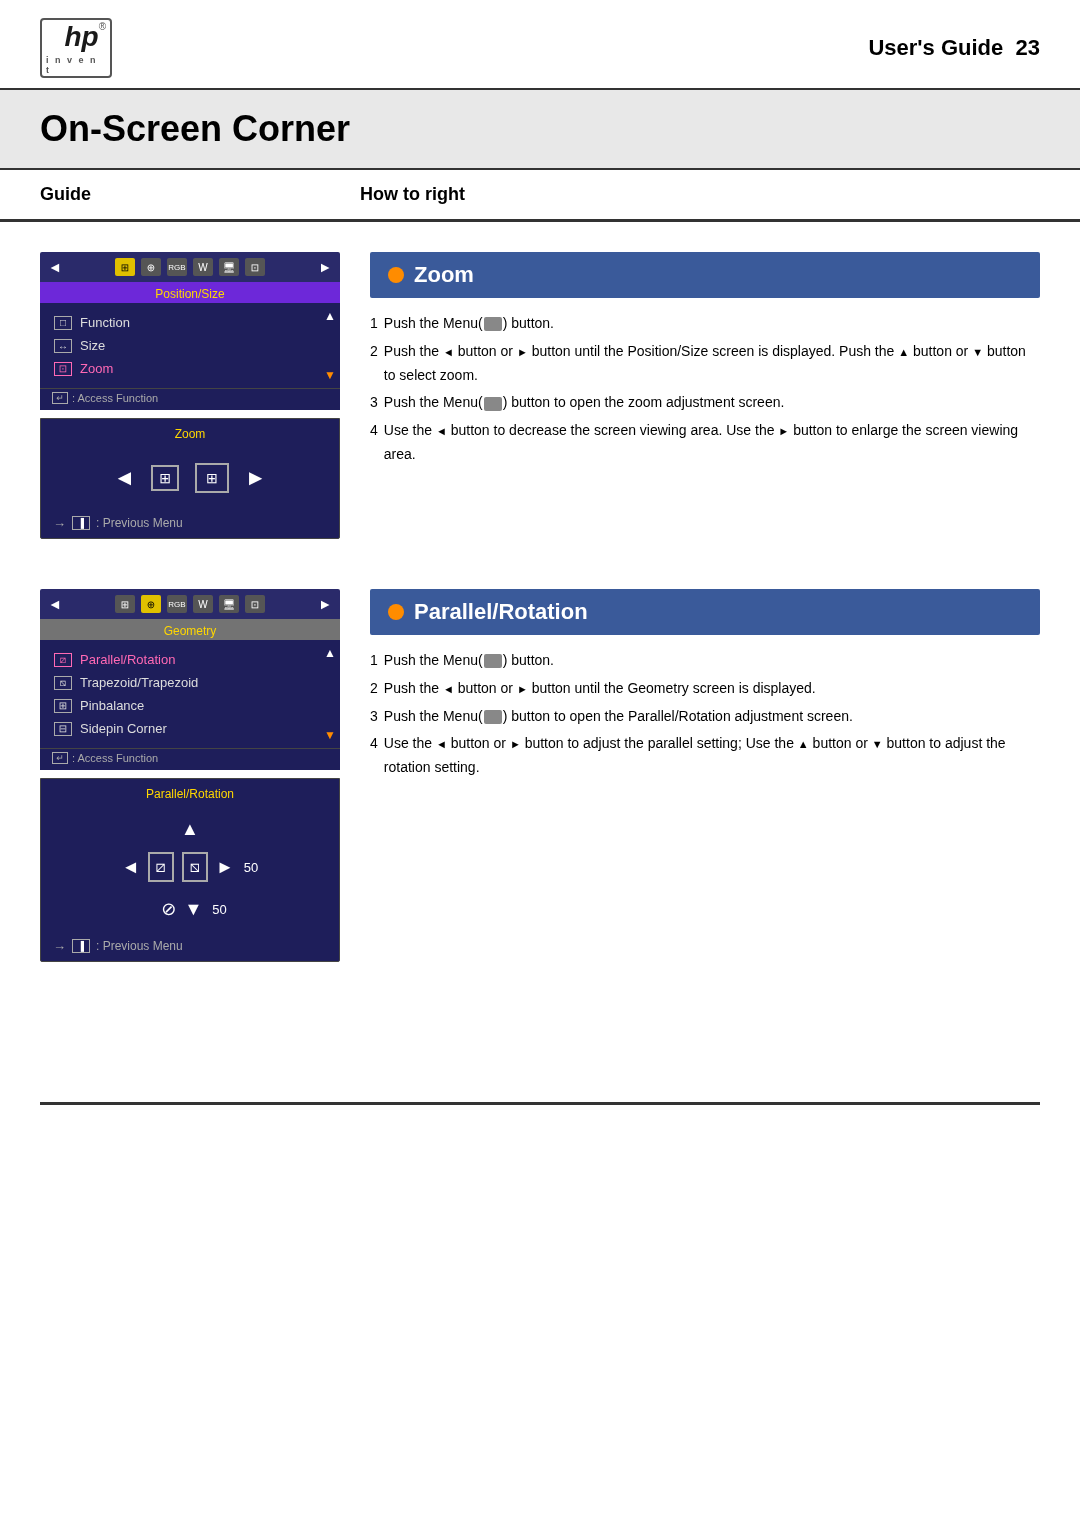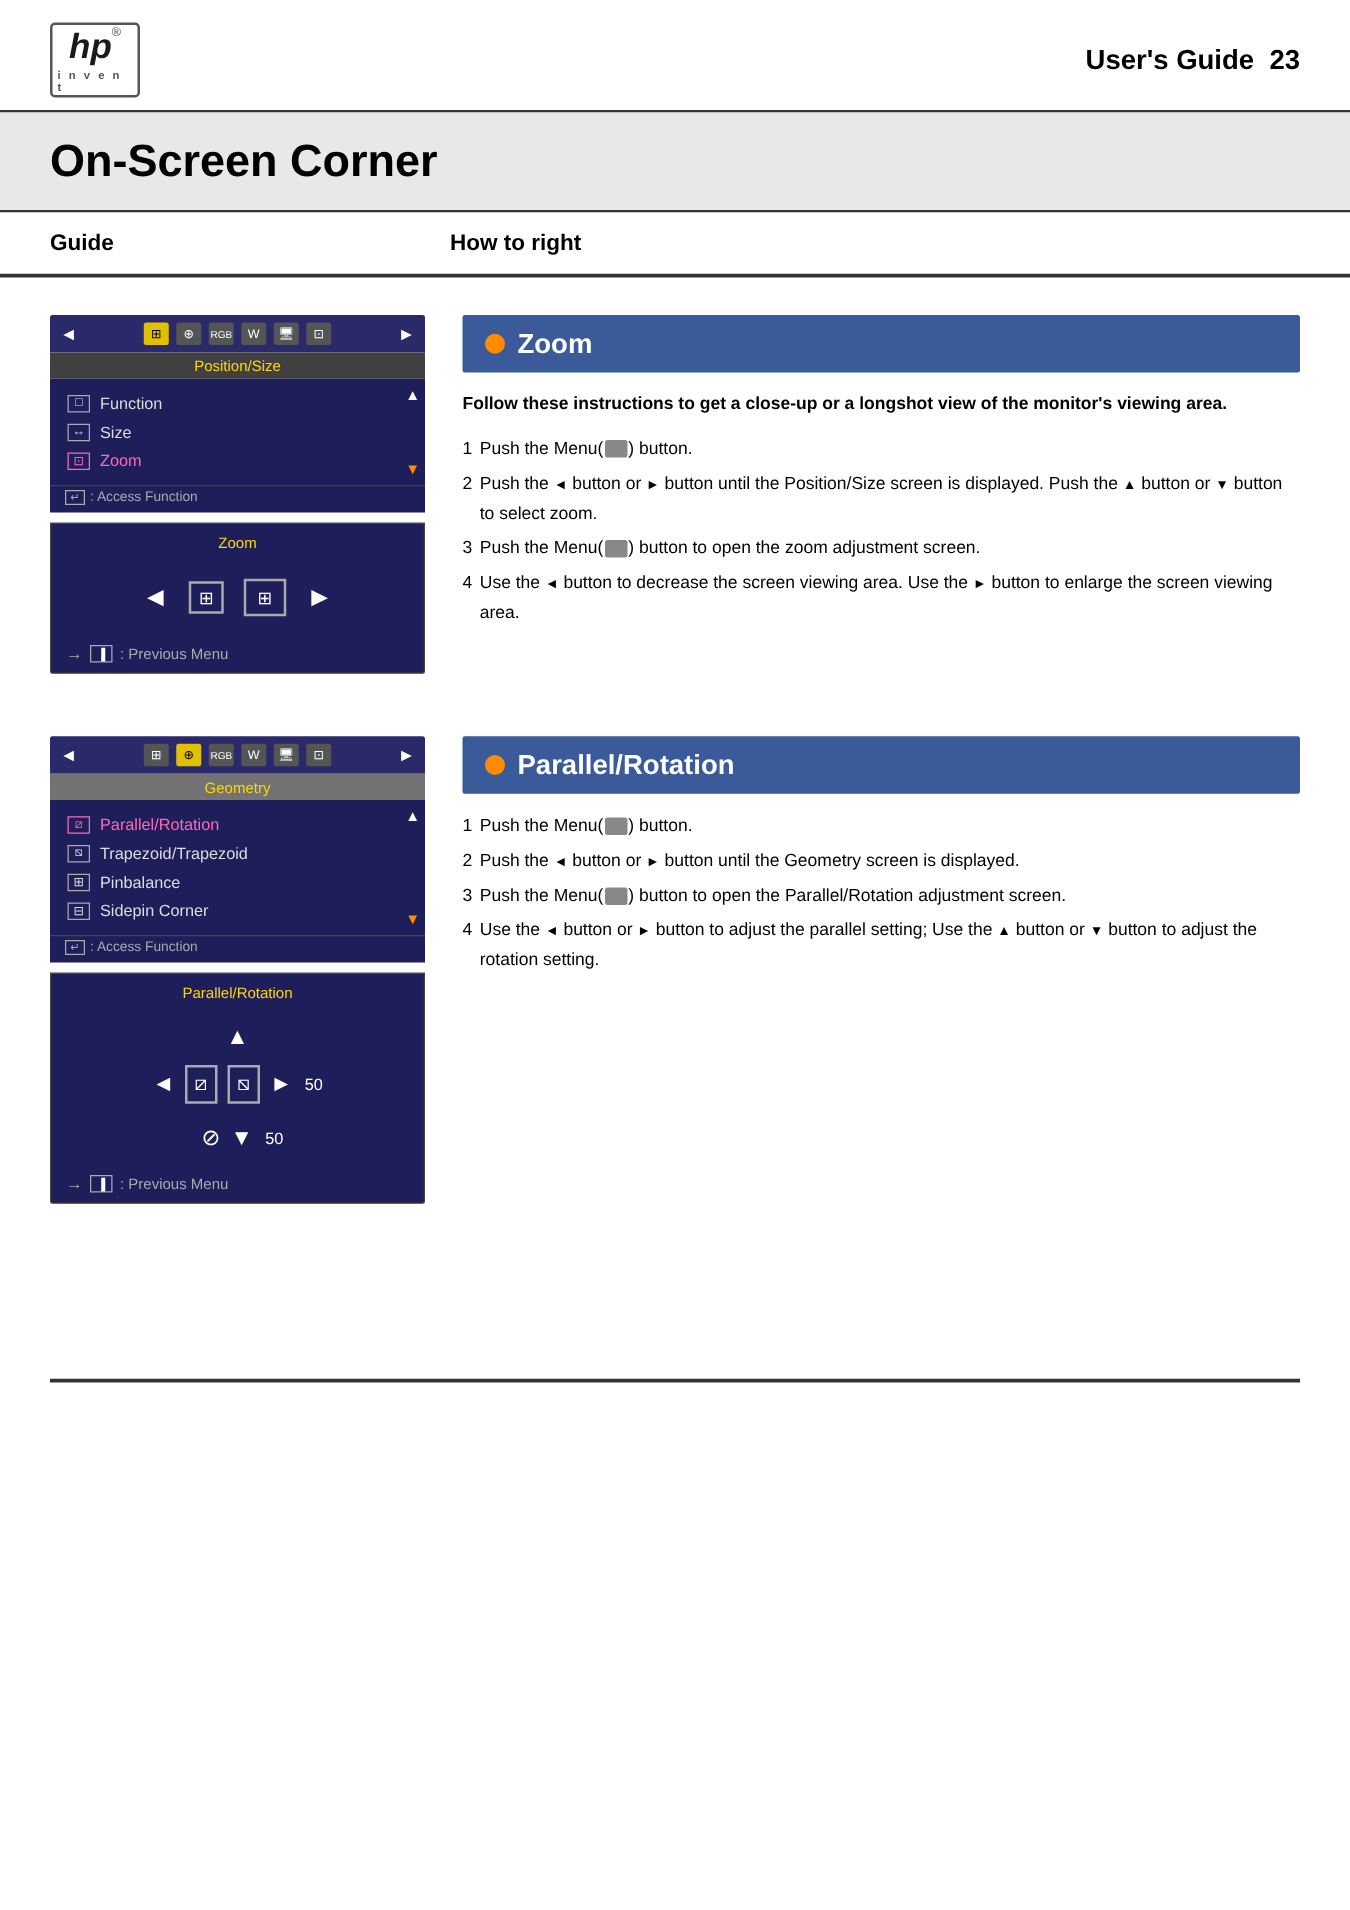--- a/index.html
+++ b/index.html
@@ -19,21 +19,21 @@
       align-items: center;
       padding: 18px 40px 10px 40px;
       border-bottom: 2px solid #333;
     }
     .logo-box {
       width: 72px;
       height: 60px;
       border: 2px solid #555;
       display: flex;
       flex-direction: column;
-      align-items: center;
+      align-items: flex-end;
       justify-content: center;
       border-radius: 4px;
       padding: 4px;
     }
     .logo-hp {
       font-size: 28px;
       font-weight: bold;
       color: #1a1a1a;
       font-style: italic;
     }
@@ -361,21 +361,21 @@
         <div class="osd-nav-icons">
           <span class="osd-icon active-icon" title="position">⊞</span>
           <span class="osd-icon" title="geometry">⊕</span>
           <span class="osd-icon" style="font-size:8px;">RGB</span>
           <span class="osd-icon">W</span>
           <span class="osd-icon">🖥</span>
           <span class="osd-icon">⊡</span>
         </div>
         <span class="arrow-right">►</span>
       </div>
-      <div style="background:#404040; text-align:center; padding:2px 0;">
+      <div style="background:#6d28d9; text-align:center; padding:2px 0;">
         <span style="color:#ffd700; font-size:12px;">Position/Size</span>
       </div>
 
       <div class="osd-menu">
         <span class="osd-scroll-up">▲</span>
         <div class="osd-menu-item">
           <span class="osd-menu-item-icon">□</span>
           <span>Function</span>
         </div>
         <div class="osd-menu-item">
@@ -406,23 +406,20 @@
           <span class="prev-icon">▐</span>
           <span style="color:#aaa; font-size:12px;">: Previous Menu</span>
         </div>
       </div>
     </div>
 
     <div class="instruction-panel">
       <div class="section-header">
         <span class="section-dot"></span>
         <span>Zoom</span>
-      </div>
-      <div class="section-desc">
-        <strong>Follow these instructions to get a close-up or a longshot view of the monitor's viewing area.</strong>
       </div>
       <div class="steps">
         <div class="step">
           <span class="step-num">1</span>
           <span class="step-text">Push the Menu(<span class="btn-icon"></span>) button.</span>
         </div>
         <div class="step">
           <span class="step-num">2</span>
           <span class="step-text">Push the <span class="tri-left">◄</span> button or <span class="tri-right">►</span> button until the Position/Size screen is displayed. Push the <span class="tri-up">▲</span> button or <span class="tri-down">▼</span> button to select zoom.</span>
         </div>

